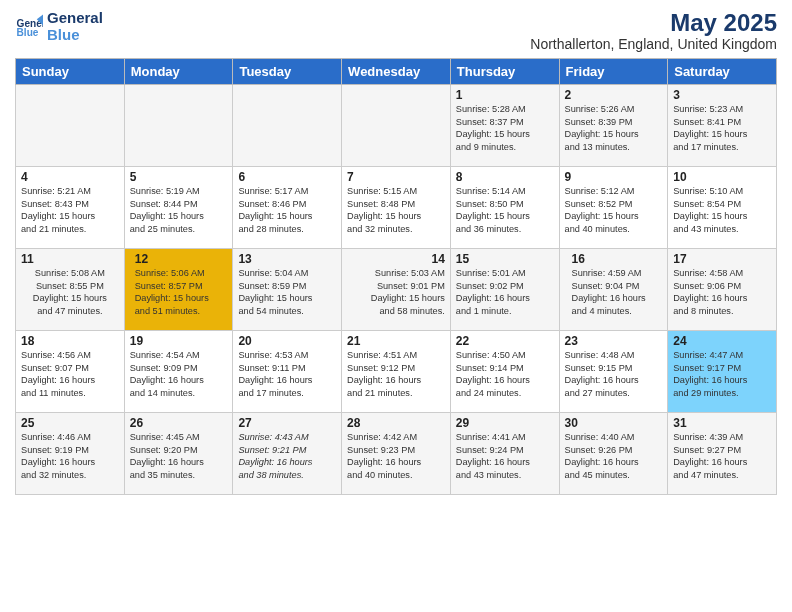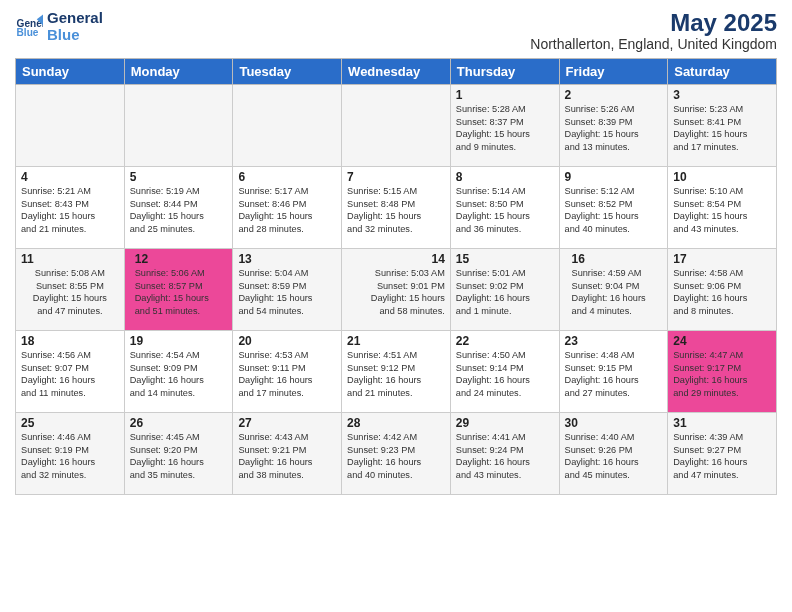--- a/index.html
+++ b/index.html
@@ -207,21 +207,21 @@
           </td>
         </tr>
         <tr>
           <td style="background: rgb(245, 245, 245);">
             <span class="day-num">11</span>
             <div class="day-info" style="white-space: pre-line; text-align: center;">Sunrise: 5:08 AM
 Sunset: 8:55 PM
 Daylight: 15 hours
 and 47 minutes.</div>
           </td>
-          <td style="background: #ec4899; padding-left: 10px;">
+          <td style="background: #eab308; padding-left: 10px;">
             <span class="day-num">12</span>
             <div class="day-info" style="white-space: pre-line;">Sunrise: 5:06 AM
 Sunset: 8:57 PM
 Daylight: 15 hours
 and 51 minutes.</div>
           </td>
           <td style="background: rgb(245, 245, 245);">
             <span class="day-num">13</span>
             <div class="day-info" style="white-space: pre-line;">Sunrise: 5:04 AM
 Sunset: 8:59 PM
@@ -293,21 +293,21 @@
 Daylight: 16 hours
 and 24 minutes.</div>
           </td>
           <td style="background: rgb(255, 255, 255);">
             <span class="day-num">23</span>
             <div class="day-info" style="white-space: pre-line;">Sunrise: 4:48 AM
 Sunset: 9:15 PM
 Daylight: 16 hours
 and 27 minutes.</div>
           </td>
-          <td style="background: #ec4899; margin-top: 17px;">
+          <td style="background: #7dd3fc; margin-top: 17px;">
             <span class="day-num">24</span>
             <div class="day-info" style="white-space: pre-line;">Sunrise: 4:47 AM
 Sunset: 9:17 PM
 Daylight: 16 hours
 and 29 minutes.</div>
           </td>
         </tr>
         <tr>
           <td style="background: rgb(245, 245, 245);">
             <span class="day-num">25</span>
@@ -318,21 +318,21 @@
           </td>
           <td style="background: rgb(245, 245, 245);">
             <span class="day-num">26</span>
             <div class="day-info" style="white-space: pre-line;">Sunrise: 4:45 AM
 Sunset: 9:20 PM
 Daylight: 16 hours
 and 35 minutes.</div>
           </td>
           <td style="background: rgb(245, 245, 245);">
             <span class="day-num">27</span>
-            <div class="day-info" style="white-space: pre-line;">Sunrise: 4:43 AM
+            <div class="day-info" style="white-space: pre-line; font-style: italic;">Sunrise: 4:43 AM
 Sunset: 9:21 PM
 Daylight: 16 hours
 and 38 minutes.</div>
           </td>
           <td style="background: rgb(245, 245, 245);">
             <span class="day-num">28</span>
             <div class="day-info" style="white-space: pre-line;">Sunrise: 4:42 AM
 Sunset: 9:23 PM
 Daylight: 16 hours
 and 40 minutes.</div>

